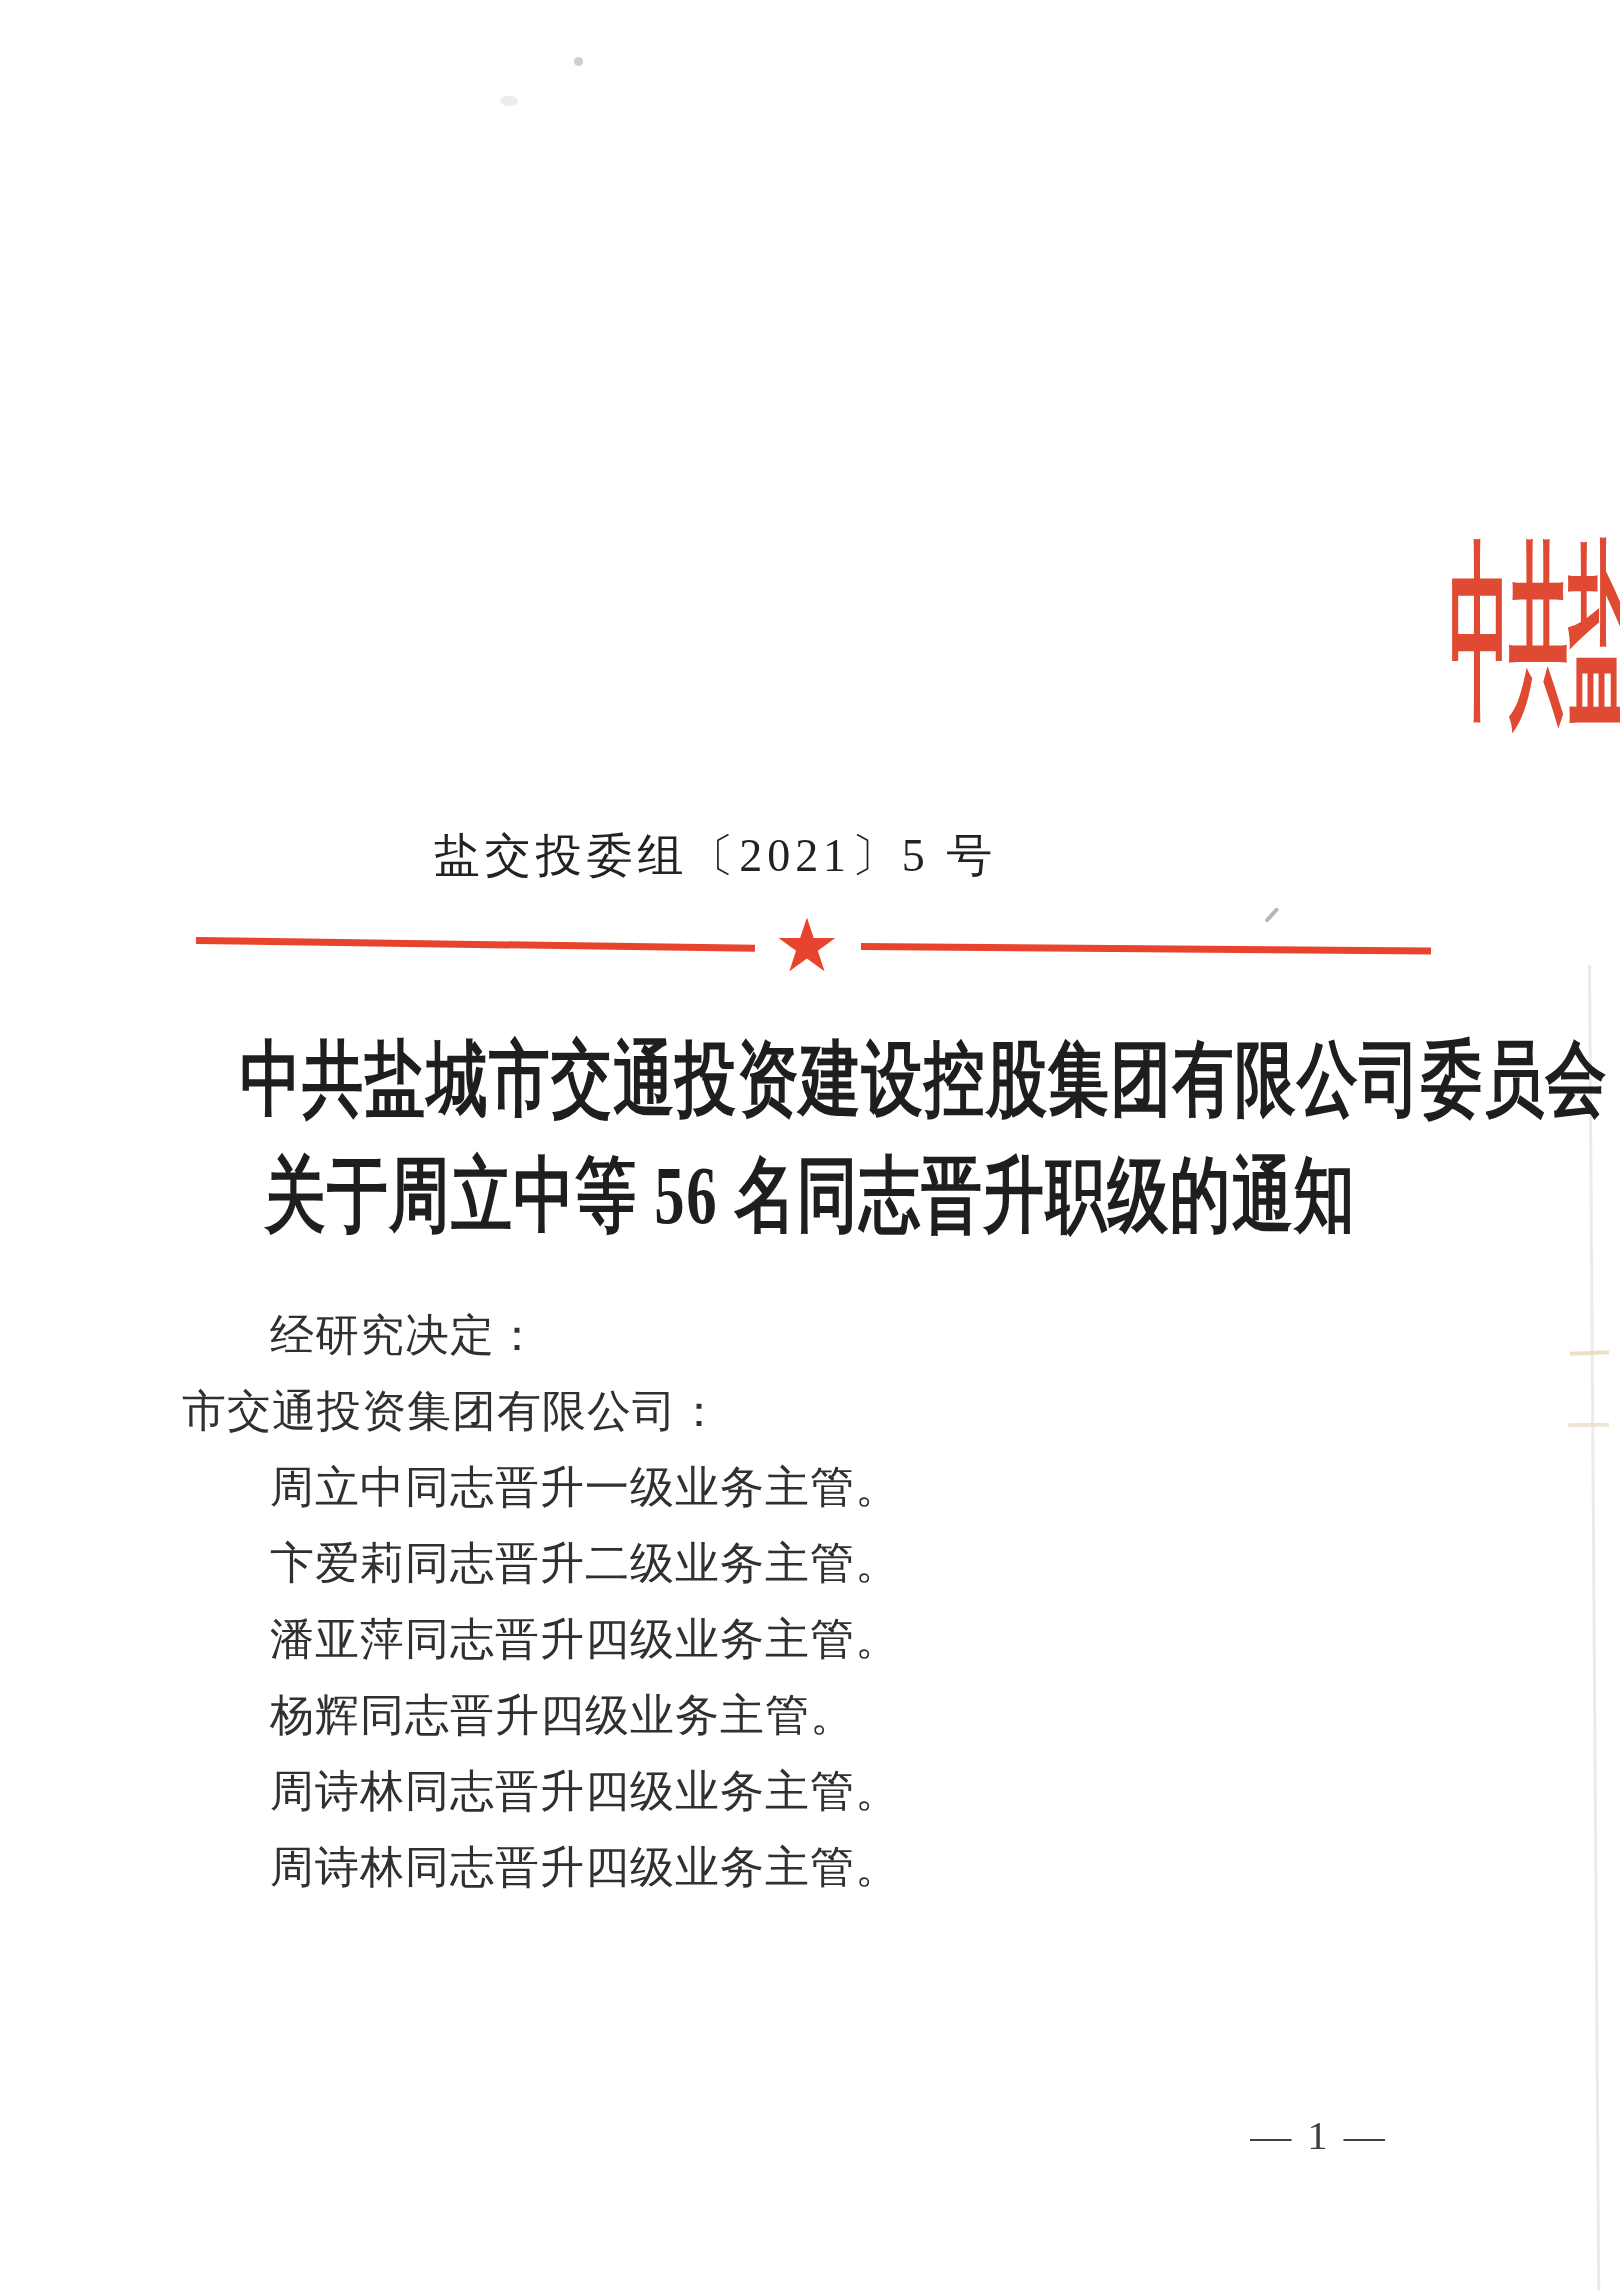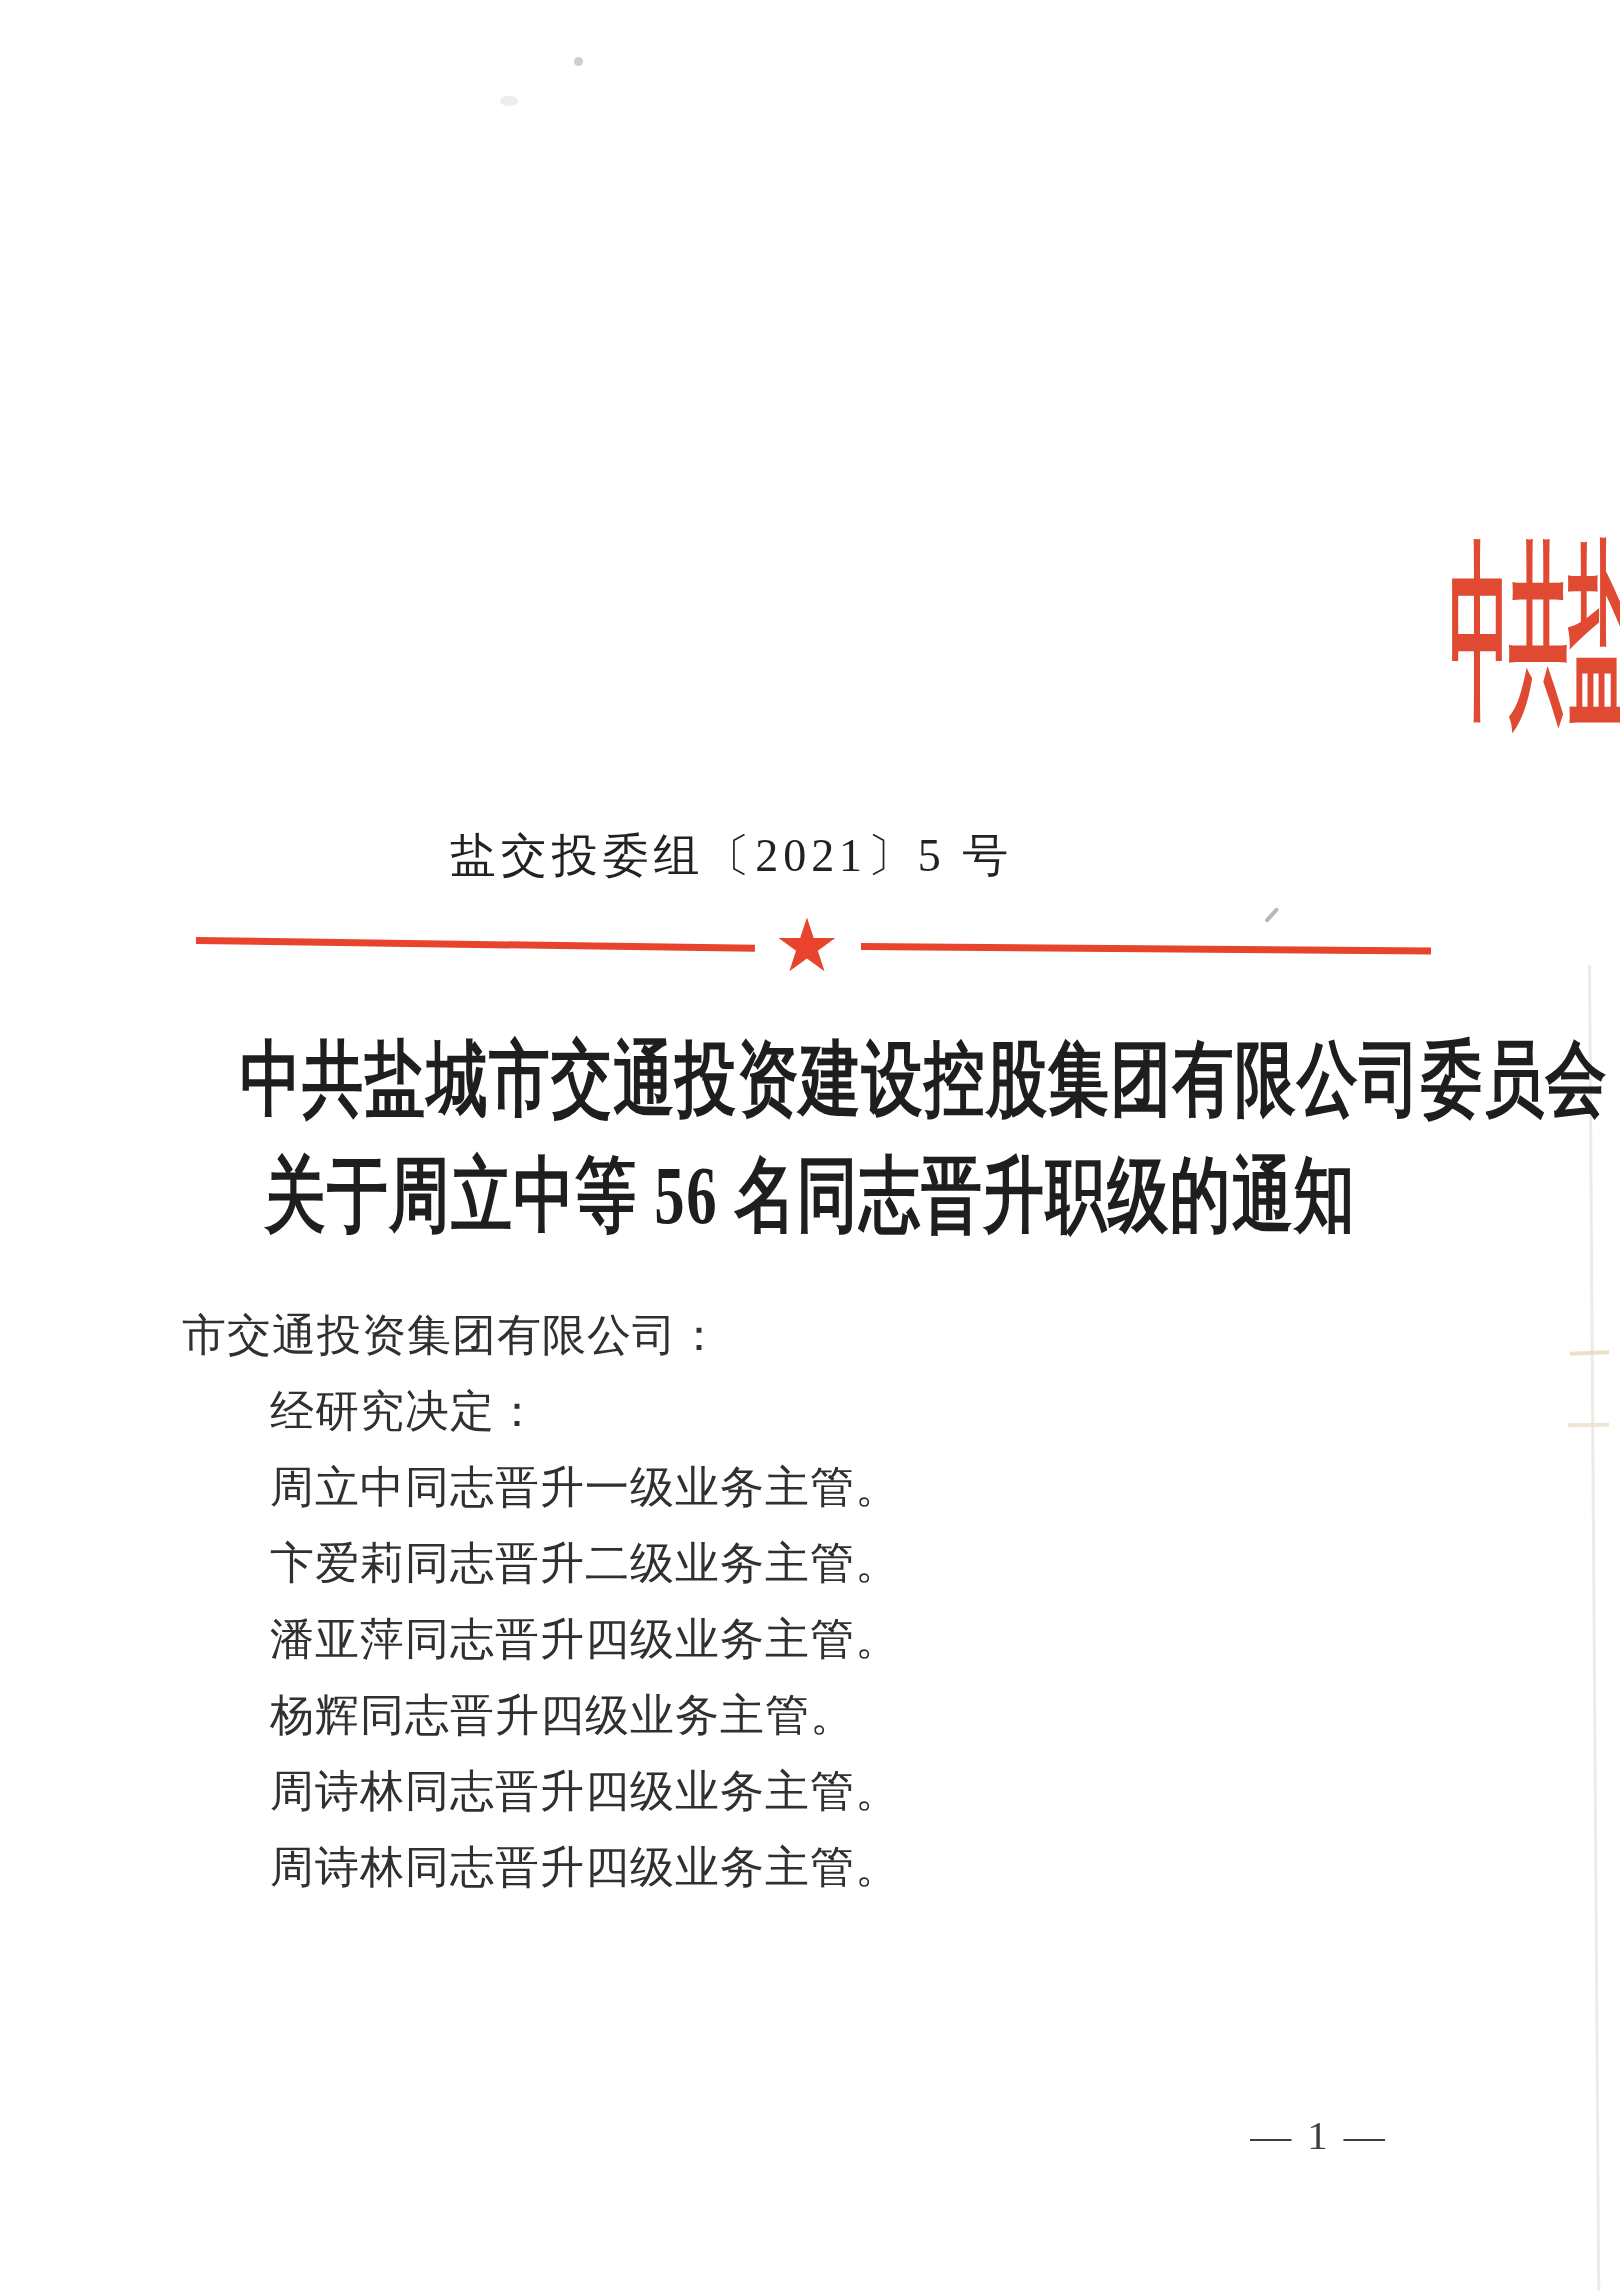--- a/index.html
+++ b/index.html
@@ -31,21 +31,21 @@
   .org-title .condense {
     display: inline-block;
     transform: scaleX(0.31);
     transform-origin: 50% 50%;
   }
 
   
   .doc-number {
     position: absolute;
     top: 826px;
-    left: 16px;
+    left: 0;
     width: 1431px;
     text-align: center;
     font-size: 46px;
     line-height: 59px;
     letter-spacing: 4.9px;
     color: #222222;
   }
 
   
   .divider-left {
@@ -213,22 +213,22 @@
   <div class="divider-right"></div>
 
   <div class="notice-title-line title-l1">
     <span class="condense">中共盐城市交通投资建设控股集团有限公司委员会</span>
   </div>
   <div class="notice-title-line title-l2">
     <span class="condense">关于周立中等 56 名同志晋升职级的通知</span>
   </div>
 
   <div class="body-text">
+    <div class="line indented">经研究决定：</div>
     <div class="line">市交通投资集团有限公司：</div>
-    <div class="line indented">经研究决定：</div>
     <div class="line indented">周立中同志晋升一级业务主管。</div>
     <div class="line indented">卞爱莉同志晋升二级业务主管。</div>
     <div class="line indented">潘亚萍同志晋升四级业务主管。</div>
     <div class="line indented">杨辉同志晋升四级业务主管。</div>
     <div class="line indented">周诗林同志晋升四级业务主管。</div>
     <div class="line indented">周诗林同志晋升四级业务主管。</div>
   </div>
 
   <div class="page-number">— 1 —</div>
 

